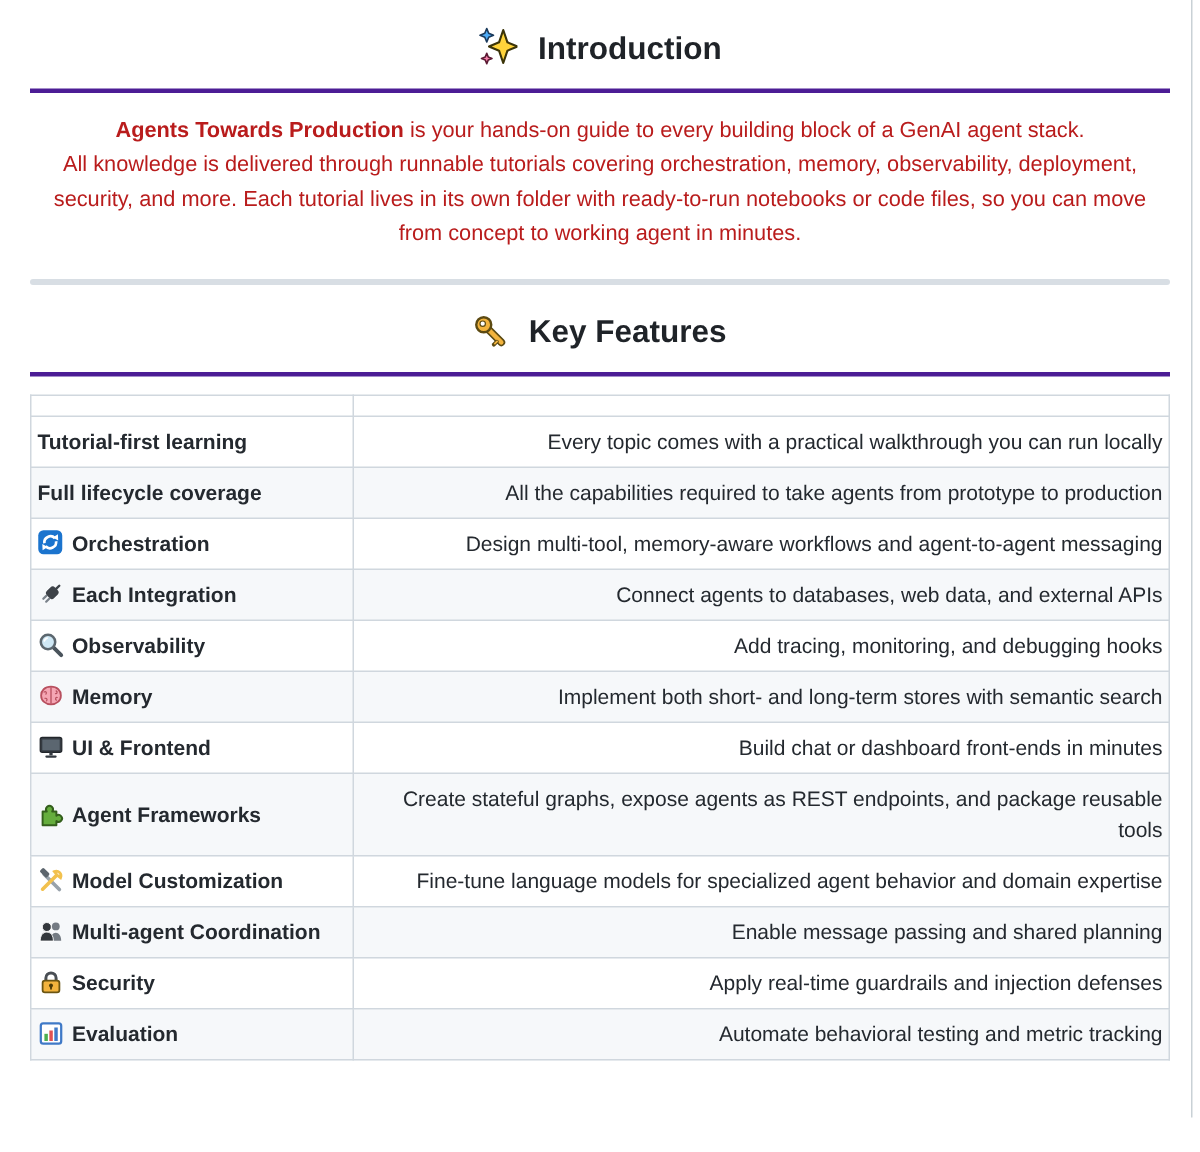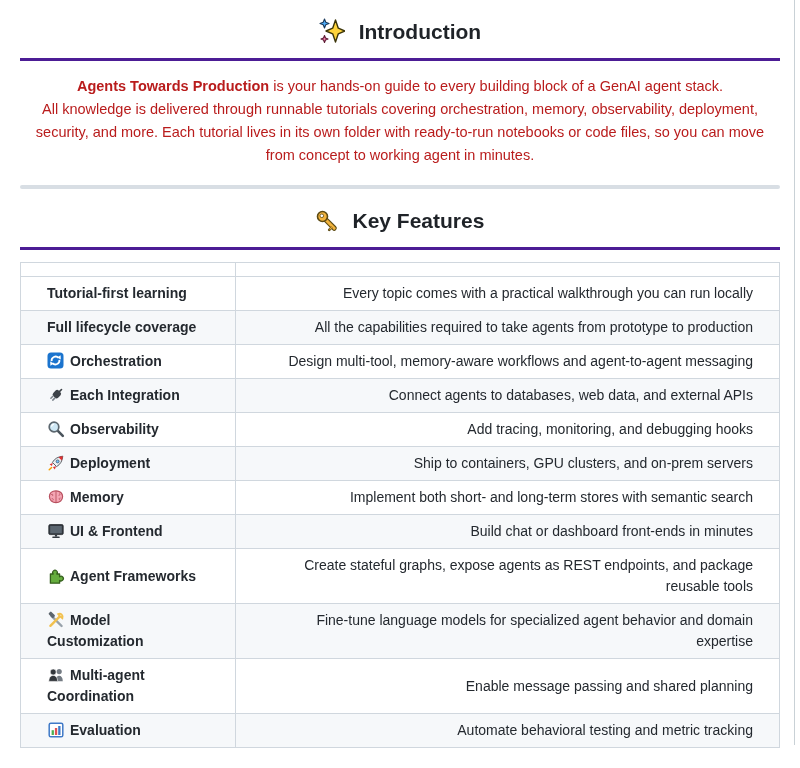--- a/index.html
+++ b/index.html
@@ -25,21 +25,21 @@
     border:none;height:4px;background:#d8dee4;border-radius:2px;
     margin:18px 0 20px;
   }
   .features-section h2.section-heading{margin-bottom:0;}
   table.features-table{
     border-collapse:collapse;width:100%;margin-top:12px;
     font-size:14px;
   }
   .features-table th,.features-table td{
     border:1px solid #d0d7de;text-align:left;vertical-align:middle;
-    padding:6px 26px;
+    padding:6px 4px;
   }
   .features-table thead th{height:1px;line-height:0;padding:6px 13px;background:#ffffff;}
   .features-table thead th.col-feature{width:188px;}
   .features-table tbody tr:nth-child(even){background:#f6f8fa;}
   .features-table tbody tr:nth-child(odd){background:#ffffff;}
   td.label-cell{font-weight:700;line-height:21px;color:#24292f;}
   td.desc-cell{line-height:21px;color:#24292f;text-align:right;}
   .row-icon{display:inline-block;width:18px;height:18px;margin-right:5px;vertical-align:-4px;}
   .row-icon svg{display:block;}
   .window-edge{
@@ -128,31 +128,20 @@
           <tr>
             <td class="label-cell"><span class="row-icon"><svg width="18" height="18" viewBox="0 0 18 18">
     <line x1="10.6" y1="10.6" x2="15.8" y2="15.8" stroke="#4a545c" stroke-width="2.6" stroke-linecap="round"></line>
     <circle cx="7" cy="7" r="4.8" fill="#cfe8f5" stroke="#5c676f" stroke-width="1.7"></circle>
     <path d="M4.6 6.2 A2.9 2.9 0 0 1 6.4 4.4" fill="none" stroke="#ffffff" stroke-width="1.2" stroke-linecap="round"></path>
   </svg></span><span>Observability</span></td>
             <td class="desc-cell">Add tracing, monitoring, and debugging hooks</td>
           </tr>
           <tr>
             <td class="label-cell"><span class="row-icon"><svg width="18" height="18" viewBox="0 0 18 18">
-    <path d="M15.8 2.2 C11.2 2.6 7.6 4.6 5.4 8.4 L9.6 12.6 C13.4 10.4 15.4 6.8 15.8 2.2 Z" fill="#eceff2" stroke="#5a6066" stroke-width="1"></path>
-    <path d="M15.8 2.2 C14.2 2.35 12.8 2.7 11.5 3.2 L14.8 6.5 C15.3 5.2 15.65 3.8 15.8 2.2 Z" fill="#e03131"></path>
-    <circle cx="10.6" cy="7.4" r="1.5" fill="#74c0fc" stroke="#394b59" stroke-width="0.7"></circle>
-    <path d="M5.8 8.9 L2.6 10.2 L4.9 12.1 Z" fill="#e03131"></path>
-    <path d="M9.1 12.2 L7.8 15.4 L5.9 13.1 Z" fill="#e03131"></path>
-    <path d="M4.6 13.4 L2.2 15.8" stroke="#f59f00" stroke-width="1.4" stroke-linecap="round"></path>
-  </svg></span><span>Deployment</span></td>
-            <td class="desc-cell">Ship to containers, GPU clusters, and on-prem servers</td>
-          </tr>
-          <tr>
-            <td class="label-cell"><span class="row-icon"><svg width="18" height="18" viewBox="0 0 18 18">
     <path d="M9 2.8 C4.8 2.8 2.4 5.4 2.4 8.6 C2.4 12.2 5.4 14.6 9 14.6 C12.6 14.6 15.6 12.2 15.6 8.6 C15.6 5.4 13.2 2.8 9 2.8 Z" fill="#f5a6b4" stroke="#b8505f" stroke-width="1.2"></path>
     <path d="M9 3.2 L9 14.2" stroke="#b8505f" stroke-width="0.9"></path>
     <path d="M4.4 6.4 C5.6 5.6 6.4 6.8 5.6 7.8 M12.4 5.6 C13.6 6.2 13 7.6 12 7.4 M5 10.6 C6.2 10.2 6.8 11.4 6 12.2 M13.2 10 C12 9.8 11.6 11.2 12.6 11.8" fill="none" stroke="#b8505f" stroke-width="0.8" stroke-linecap="round"></path>
   </svg></span><span>Memory</span></td>
             <td class="desc-cell">Implement both short- and long-term stores with semantic search</td>
           </tr>
           <tr>
             <td class="label-cell"><span class="row-icon"><svg width="18" height="18" viewBox="0 0 18 18">
     <rect x="1.8" y="2.6" width="14.4" height="10" rx="1.4" fill="#343a41" stroke="#22262b" stroke-width="0.8"></rect>
     <rect x="3.2" y="4" width="11.6" height="7.2" fill="#5b6670"></rect>
@@ -180,20 +169,29 @@
             <td class="label-cell"><span class="row-icon"><svg width="18" height="18" viewBox="0 0 18 18">
     <circle cx="12.2" cy="5.6" r="2.6" fill="#747b83"></circle>
     <path d="M8.6 15.2 C8.6 11.8 10.2 9.8 12.2 9.8 C14.2 9.8 15.8 11.8 15.8 15.2 Z" fill="#747b83"></path>
     <circle cx="6.2" cy="6" r="3" fill="#33373c" stroke="#ffffff" stroke-width="0.6"></circle>
     <path d="M1.8 15.4 C1.8 11.6 3.6 9.4 6.2 9.4 C8.8 9.4 10.6 11.6 10.6 15.4 Z" fill="#33373c" stroke="#ffffff" stroke-width="0.6"></path>
   </svg></span><span>Multi-agent Coordination</span></td>
             <td class="desc-cell">Enable message passing and shared planning</td>
           </tr>
           <tr>
             <td class="label-cell"><span class="row-icon"><svg width="18" height="18" viewBox="0 0 18 18">
+    <path d="M5.6 8.2 L5.6 6 A3.4 3.4 0 0 1 12.4 6 L12.4 8.2" fill="none" stroke="#4a4f55" stroke-width="2"></path>
+    <rect x="3.4" y="7.8" width="11.2" height="7.8" rx="1.6" fill="#f2b33d" stroke="#6b5512" stroke-width="1.2"></rect>
+    <circle cx="9" cy="11" r="1.3" fill="#4a3a08"></circle>
+    <rect x="8.4" y="11.6" width="1.2" height="2.2" rx="0.6" fill="#4a3a08"></rect>
+  </svg></span><span>Security</span></td>
+            <td class="desc-cell">Apply real-time guardrails and injection defenses</td>
+          </tr>
+          <tr>
+            <td class="label-cell"><span class="row-icon"><svg width="18" height="18" viewBox="0 0 18 18">
     <rect x="2.2" y="2.2" width="13.6" height="13.6" rx="1.6" fill="#ffffff" stroke="#3f79c7" stroke-width="1.5"></rect>
     <rect x="4.6" y="9.2" width="2.3" height="4.8" fill="#4caf50"></rect>
     <rect x="7.9" y="7" width="2.3" height="7" fill="#e05252"></rect>
     <rect x="11.2" y="5" width="2.3" height="9" fill="#3f79c7"></rect>
   </svg></span><span>Evaluation</span></td>
             <td class="desc-cell">Automate behavioral testing and metric tracking</td>
           </tr>
         </tbody>
     </table>
   </section>

